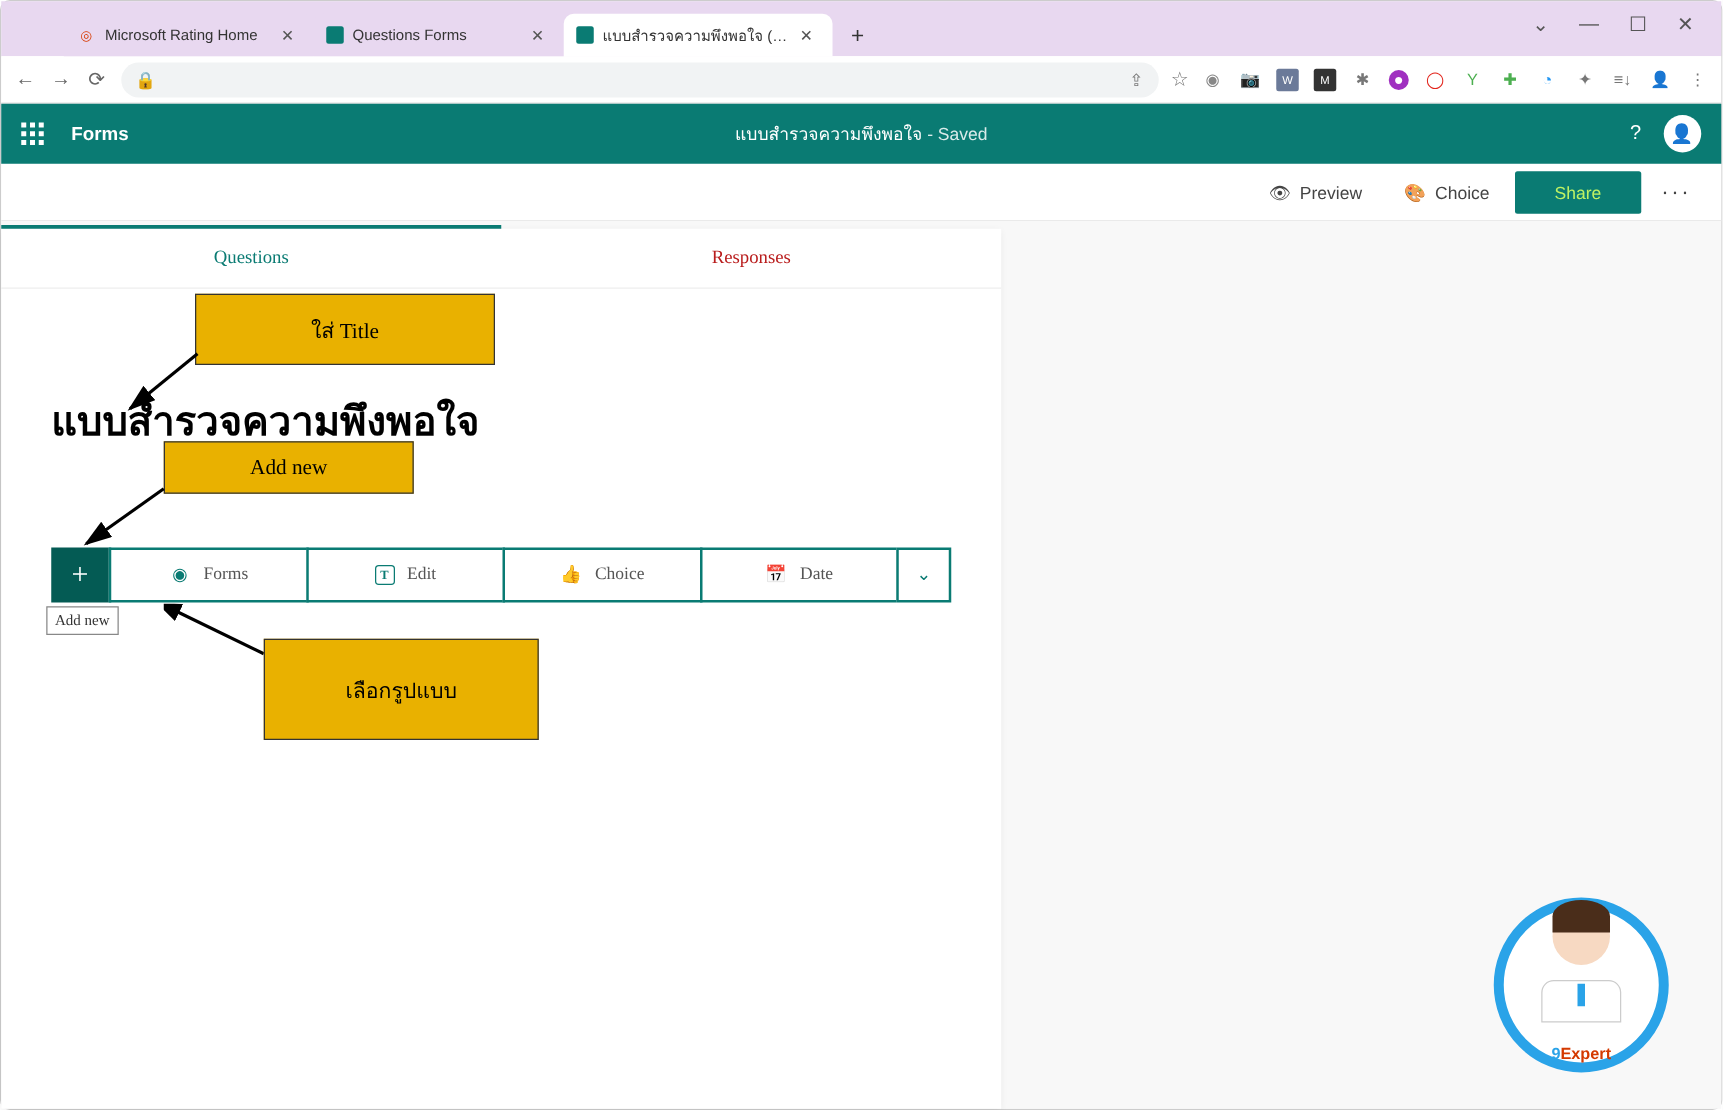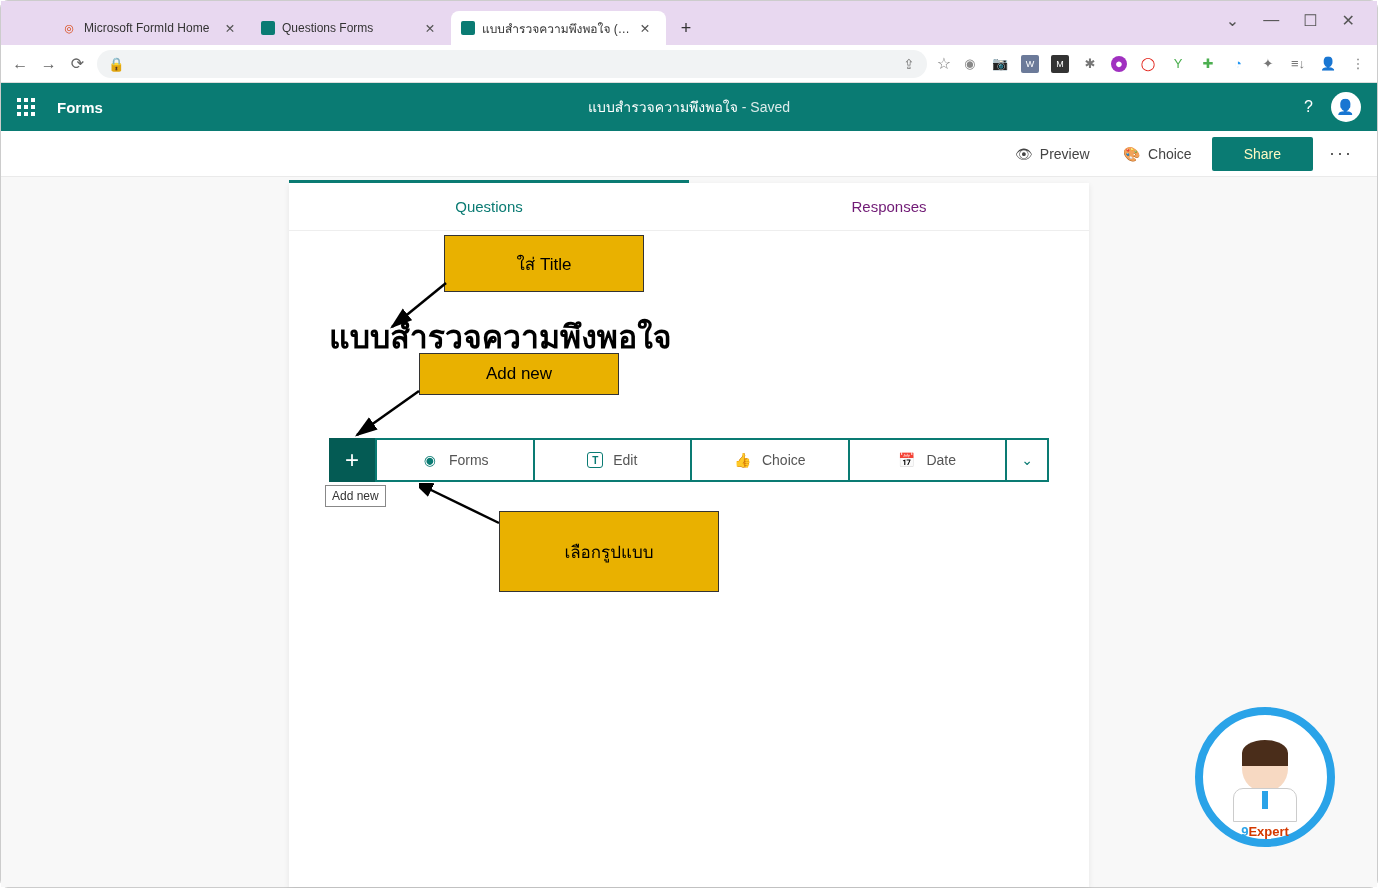--- a/index.html
+++ b/index.html
@@ -29,53 +29,53 @@
   .waffle i { background:#fff; }
   .forms-brand { font-size:15px; font-weight:600; }
   .header-center { position:absolute; left:50%; transform:translateX(-50%); font-size:14px; }
   .header-center .saved { opacity:.85; font-weight:400;margin-top:12px; }
   .header-right { margin-left:auto; display:flex; align-items:center; gap:18px; }
   .avatar-circle { width:30px; height:30px; border-radius:50%; background:#fff; display:flex; align-items:center; justify-content:center; color:#0a7b73; font-size:15px; }
   
   
   .toolbar { height: 46px; background:#fff; display:flex; align-items:center; justify-content:flex-end; padding: 0 14px; gap: 6px; border-bottom:1px solid #eaeaea; }
   .tool-btn { display:flex; align-items:center; gap:7px; padding: 7px 14px; font-size:14px; color:#444; }
-  .share-btn { background:#0a7b73; color:#fef9c3; padding: 9px 32px; font-size:14px; border-radius:2px; }
+  .share-btn { background:#0a7b73; color:#bef264; padding: 9px 32px; font-size:14px; border-radius:2px; }
   .more-btn { padding: 0 10px; font-size:18px; color:#444; letter-spacing:2px; }
   
   
-  .canvas-wrap { flex:1; background:#f8f8f8; display:flex; justify-content:center; padding-top: 6px; }
+  .canvas-wrap { flex:1; background:#f8f8f8; display:flex; padding-top: 6px; font-family: Liberation Serif, serif; }
   .card { width: 800px; background:#fff; box-shadow: 0 2px 6px rgba(0,0,0,.08); position:relative; }
   .tabs-row { height: 48px; display:flex; border-bottom:1px solid #eee; }
-  .form-tab { flex:1; display:flex; align-items:center; justify-content:center; font-size:15px; color:#701a75; position:relative; }
+  .form-tab { flex:1; display:flex; align-items:center; justify-content:center; font-size:15px; color:#b91c1c; position:relative; }
   .form-tab.active { color:#0a7b73; }
   .form-tab.active::after { content:""; position:absolute; top:-3px; left:0; right:0; height:3px; background:#0a7b73; }
   
   .card-body { padding: 20px 40px; position:relative; min-height: 600px; }
   
   .callout { position:absolute; background:#e9b100; border:1px solid #333; padding: 10px 28px; font-size:17px; color:#000; text-align:center; }
-  .callout.title-callout { top: 4px; left: 155px; width: 200px; padding: 14px 16px; }
+  .callout.title-callout { top: 4px; left: 155px; width: 240px; padding: 14px 16px; }
   .callout.addnew-callout { top: 122px; left: 130px; width: 200px; padding: 10px; }
   .callout.choosefmt-callout { top: 280px; left: 210px; width: 220px; padding: 26px 10px; }
   
   .form-title { font-size: 32px; font-weight: 700; color:#000; margin-top: 60px; }
   
   .add-row { display:flex; margin-top: 76px; height: 44px; }
   .add-plus { width:46px; background:#045b54; color:#fff; display:flex; align-items:center; justify-content:center; font-size:24px; font-weight:300; }
   .q-type { flex:1; border: 2.5px solid #0a7b73; display:flex; align-items:center; justify-content:center; gap:10px; font-size:14px; color:#555; border-right:none; }
   .q-type:last-child{ border-right: 2.5px solid #0a7b73; }
   .q-type.more { flex: 0 0 44px; }
   .q-icon { color:#0a7b73; width:18px; height:18px; display:flex; align-items:center; justify-content:center; }
   
   .tooltip-box { border:1px solid #888; background:#fff; font-size:12px; padding:3px 6px; position:absolute; top: 254px; left:36px; color:#333; }
   
   .arrow-svg { position:absolute; pointer-events:none; }
   
   
-  .brand-avatar { position:absolute; right: 42px; bottom: 40px; width:140px; height:140px; border-radius:50%; background:#fff; border: 8px solid #2aa3e8; display:flex; flex-direction:column; align-items:center; justify-content:flex-end; }
+  .brand-avatar { position:absolute; right: 42px; bottom: 29px; width:140px; height:140px; border-radius:50%; background:#fff; border: 8px solid #2aa3e8; display:flex; flex-direction:column; align-items:center; justify-content:space-between; }
   .brand-avatar .face { width:46px; height:46px; border-radius:50%; background:#f7d9c2; position:relative; }
   .brand-avatar .hair { position:absolute; top:-6px; left:0; right:0; height:26px; background:#4a2d1a; border-radius: 50% 50% 0 0; }
   .brand-avatar .body { width:64px; height:34px; background:#fff; border:1px solid #ccc; border-radius: 10px 10px 0 0; margin-top:-4px; position:relative;}
   .brand-avatar .tie{ position:absolute; left:50%; transform:translateX(-50%); top:2px; width:6px; height:18px; background:#2aa3e8;}
   .brand-avatar .brand-text { font-size:13px; font-weight:700; color:#d43900; margin-top:2px; }
   .brand-avatar .brand-text .nine{ color:#2aa3e8; }
 </style>
 </head>
 <body>
 
@@ -84,21 +84,21 @@
   <div class="win-controls">
     <span>⌄</span>
     <span>—</span>
     <span>☐</span>
     <span>✕</span>
   </div>
 
   <div class="tab-strip">
     <div class="tab">
       <span class="tab-favicon" style="color:#d83b01;">◎</span>
-      <span class="tab-title">Microsoft FormId Home</span>
+      <span class="tab-title">Microsoft Rating Home</span>
       <span class="tab-close">✕</span>
     </div>
     <div class="tab">
       <span class="tab-favicon" style="background:#0a7b73;width:14px;height:14px;border-radius:2px;"></span>
       <span class="tab-title">Questions Forms</span>
       <span class="tab-close">✕</span>
     </div>
     <div class="tab active">
       <span class="tab-favicon" style="background:#0a7b73;width:14px;height:14px;border-radius:2px;"></span>
       <span class="tab-title">แบบสำรวจความพึงพอใจ (Edit) Micro…</span>

